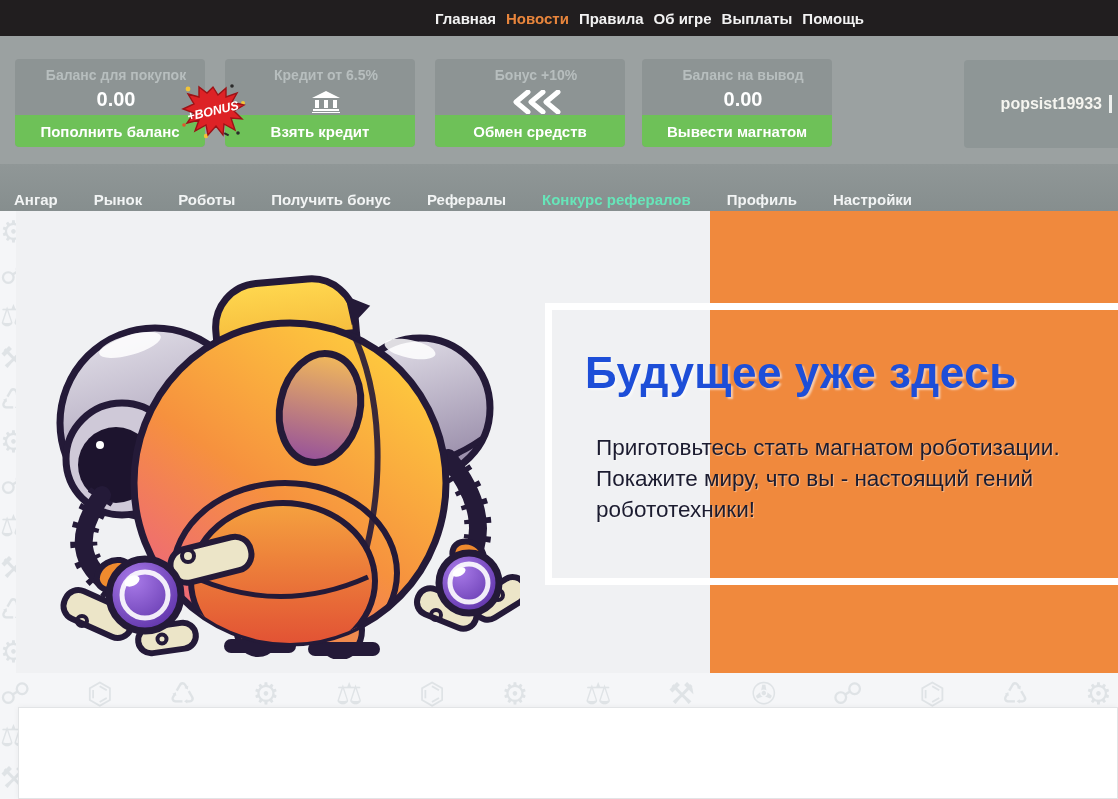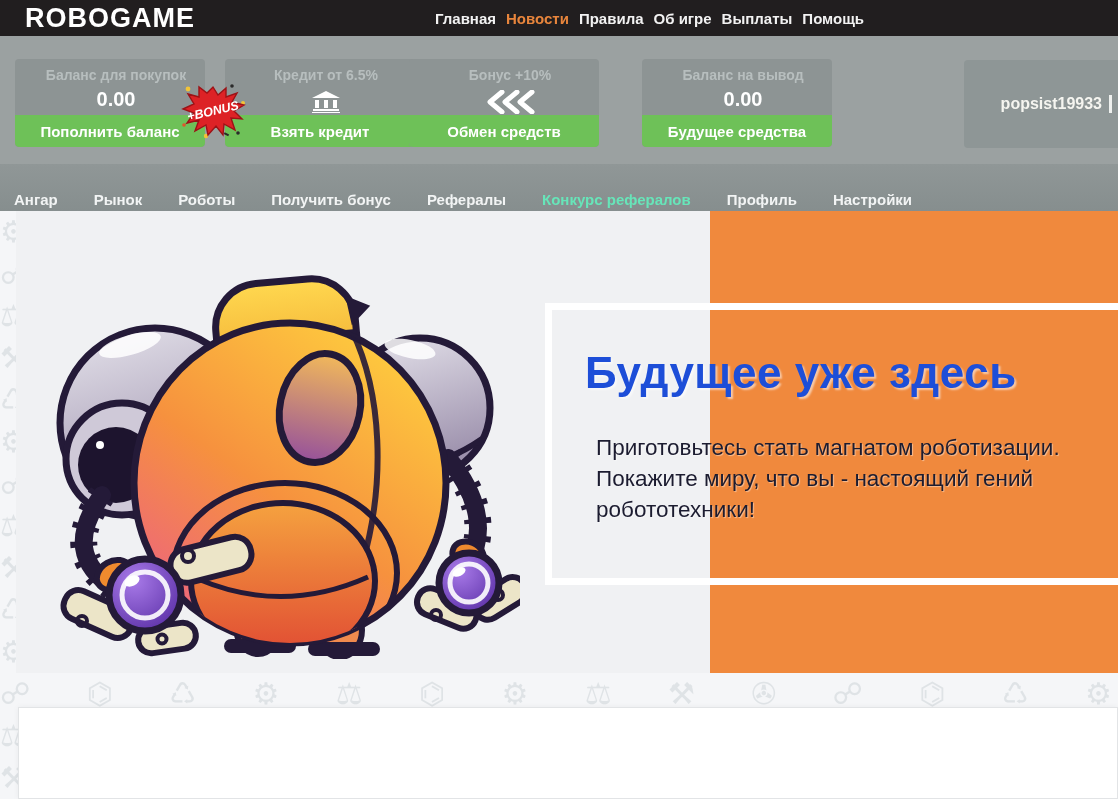--- a/index.html
+++ b/index.html
@@ -16,21 +16,21 @@
 
   
   .balancebar { position:absolute; left:0; top:36px; width:1118px; height:128px; background:#9ba1a1; }
   .bcard { position:absolute; top:23px; width:190px; height:88px; background:#8d9494; border-radius:4px; overflow:hidden;padding-left:12px; }
   .bcard .btitle { margin-top:8px; text-align:center; color:#b7bebe; font-size:14px; font-weight:bold; }
   .bcard .bvalue { margin-top:5px; text-align:center; color:#ffffff; font-size:20px; font-weight:bold; }
   .bcard .bicon  { margin-top:6px; height:26px; display:flex; justify-content:center; align-items:center; }
   .bcard .bbtn   { position:absolute; left:0; bottom:0; width:100%; height:32px; background:#6ec158; border:none;
                    color:#ffffff; font-family:"Liberation Sans",sans-serif; font-size:15px; font-weight:bold;
                    border-radius:0 0 4px 4px; cursor:pointer; }
-  .c1 { left:15px; }  .c2 { left:225px; }  .c3 { left:409px; }  .c4 { left:642px; }
+  .c1 { left:15px; }  .c2 { left:225px; }  .c3 { left:435px; }  .c4 { left:642px; }
   .usercard { position:absolute; top:24px; left:964px; width:162px; height:88px; background:#8e9696; border-radius:4px;
               display:flex; align-items:center; justify-content:flex-end; padding-right:14px; cursor:pointer; }
   .username { color:#f5f5f0; font-size:16px; font-weight:bold; }
   .userbar { display:inline-block; width:3px; height:18px; background:#eef0ee; margin-left:7px; }
   .bonusbadge { position:absolute; left:180px; top:47px; z-index:5; }
 
   
   .tabbar { position:absolute; left:0; top:164px; width:1118px; height:47px;
             background:linear-gradient(#909797,#868e8e); display:flex; align-items:center; gap:36px; padding-left:14px; }
   .tab { color:#f2f4f4; font-size:15px; font-weight:bold; cursor:pointer; white-space:nowrap;margin-top:23px; }
@@ -50,21 +50,20 @@
   .robot { position:absolute; left:20px; top:32px; }
   .bottombox { position:absolute; left:18px; top:496px; width:1100px; height:92px; background:#ffffff;
                border:1px solid #e2e4e6; box-shadow:0 0 6px rgba(0,0,0,.05); }
 </style>
 </head>
 <body>
 
 <div class="screen">
 
   <div class="topbar">
-    <div class="logo">ROBOGAME</div>
     <nav class="topmenu">
       <span class="mitem">Главная</span>
       <span class="mitem active">Новости</span>
       <span class="mitem">Правила</span>
       <span class="mitem">Об игре</span>
       <span class="mitem">Выплаты</span>
       <span class="mitem">Помощь</span>
     </nav>
   </div>
 
@@ -99,21 +98,21 @@
           <path d="M33,2 L21,12 L33,22" fill="none" stroke="#ffffff" stroke-width="5" stroke-linecap="round" stroke-linejoin="round"></path>
           <path d="M48,2 L36,12 L48,22" fill="none" stroke="#ffffff" stroke-width="5" stroke-linecap="round" stroke-linejoin="round"></path>
         </svg>
       </div>
       <button class="bbtn">Обмен средств</button>
     </div>
 
     <div class="bcard c4">
       <div class="btitle">Баланс на вывод</div>
       <div class="bvalue">0.00</div>
-      <button class="bbtn">Будущее средства</button>
+      <button class="bbtn">Вывести магнатом</button>
     </div>
 
     <div class="usercard">
       <span class="username">popsist19933</span>
       <span class="userbar"></span>
     </div>
 
     <div class="bonusbadge">
       <svg width="66" height="56" viewBox="0 0 66 56">
         <circle cx="8" cy="6" r="2.4" fill="#f2c437"></circle>

